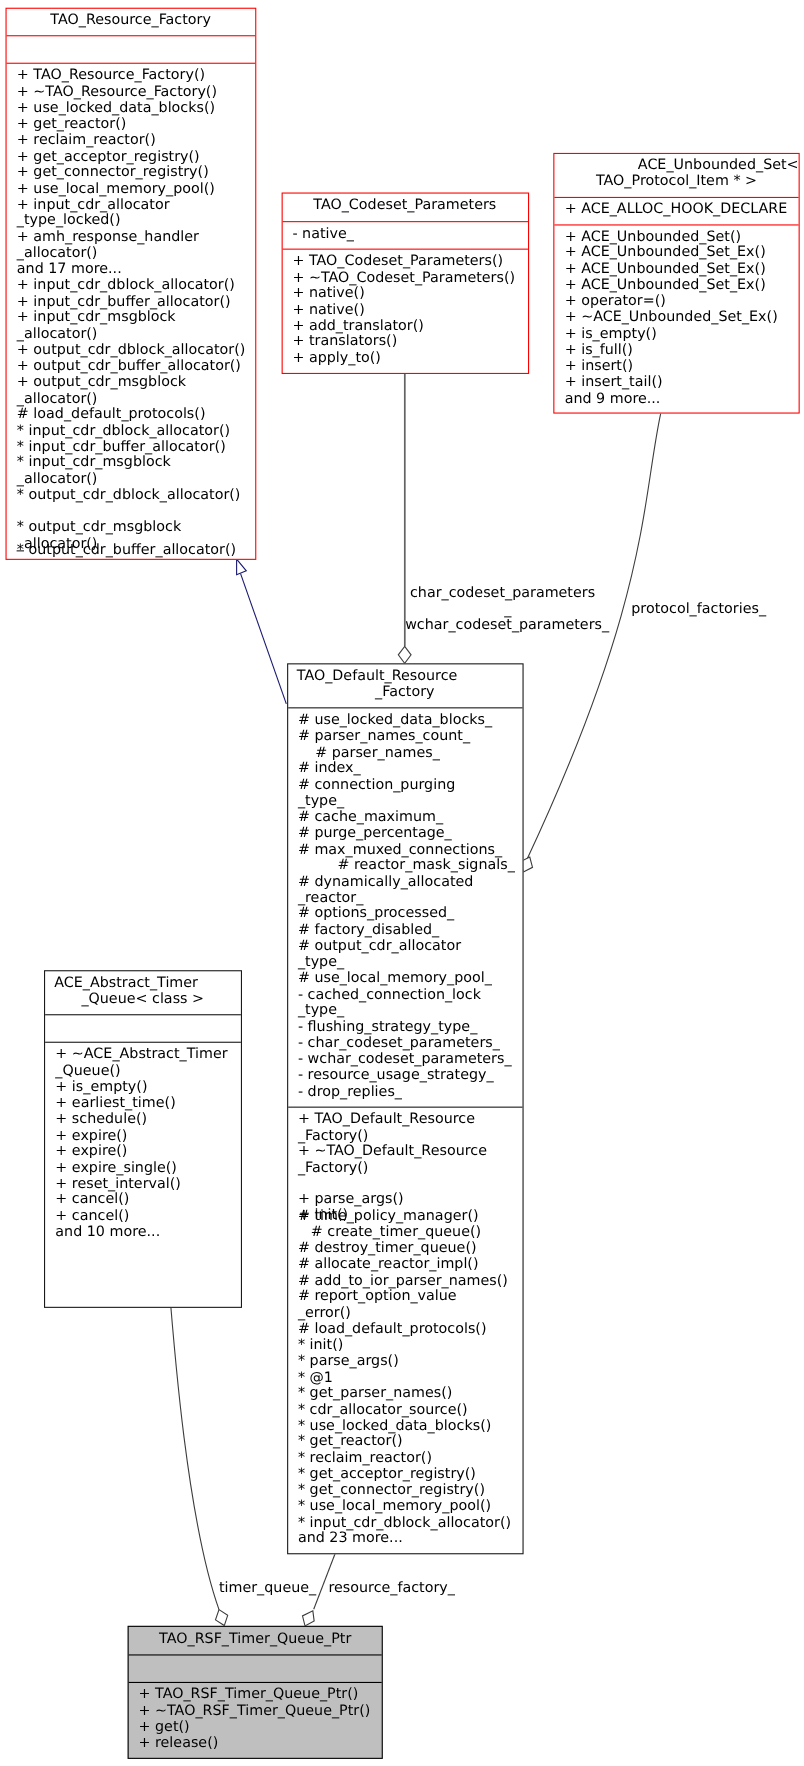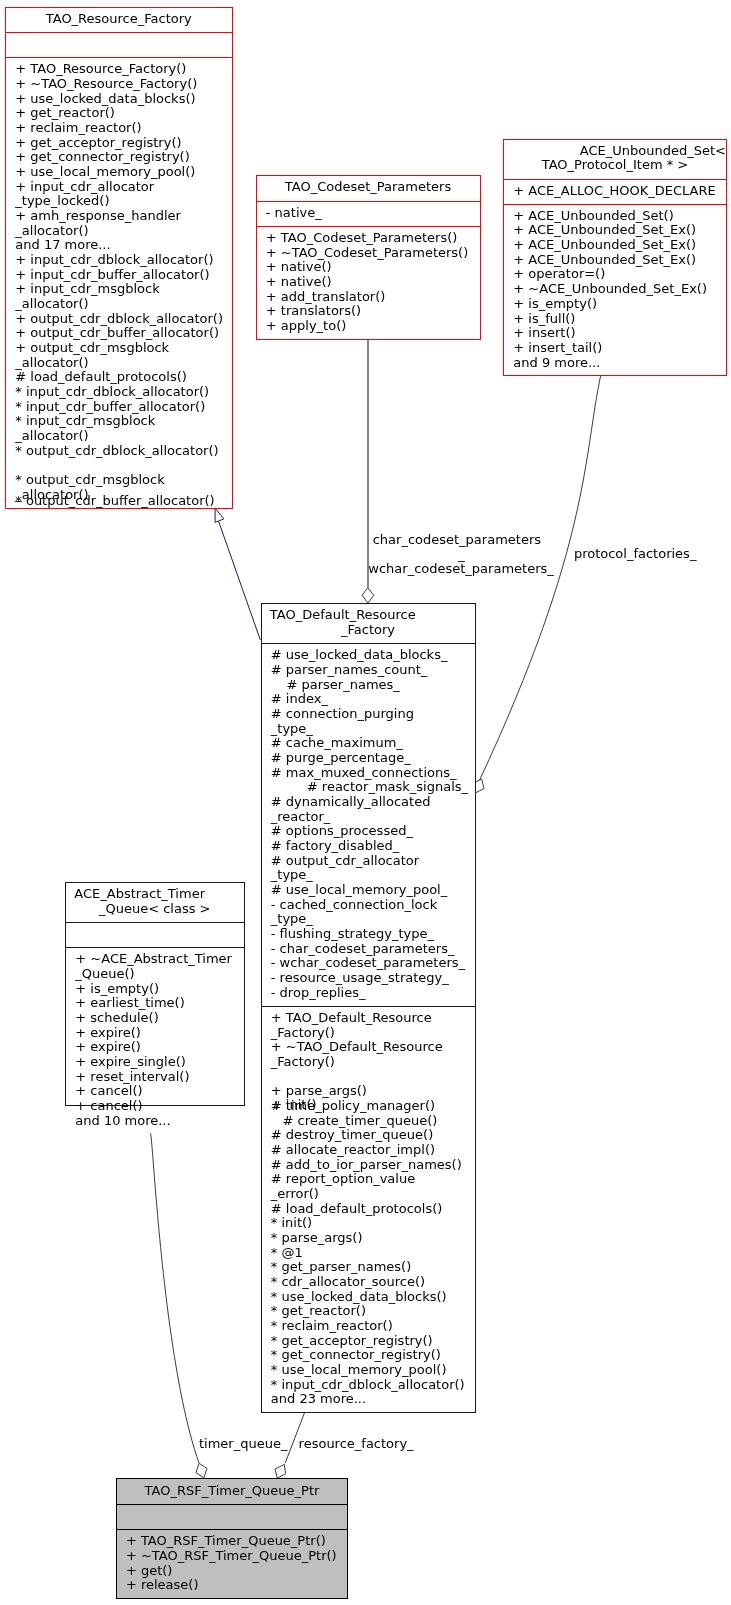--- a/index.html
+++ b/index.html
@@ -152,21 +152,21 @@
   <div class="row" style="left:9.3px;top:670.714px;">* cdr_allocator_source()</div>
   <div class="row" style="left:9.3px;top:685.387px;">* use_locked_data_blocks()</div>
   <div class="row" style="left:9.3px;top:700.06px;">* get_reactor()</div>
   <div class="row" style="left:9.3px;top:714.733px;">* reclaim_reactor()</div>
   <div class="row" style="left:9.3px;top:729.406px;">* get_acceptor_registry()</div>
   <div class="row" style="left:9.3px;top:744.079px;">* get_connector_registry()</div>
   <div class="row" style="left:9.3px;top:758.752px;">* use_local_memory_pool()</div>
   <div class="row" style="left:9.3px;top:773.425px;">* input_cdr_dblock_allocator()</div>
   <div class="row" style="left:9.3px;top:788.098px;">and 23 more...</div>
 </div>
-<div class="cls" style="left:65px;top:881.9px;width:179.5px;height:224px;border:1px solid #1a1a1a;background:#ffffff;">
+<div class="cls" style="left:40px;top:881.9px;width:179.5px;height:307px;border:1px solid #1a1a1a;background:#ffffff;">
   <div class="hr" style="top:39px;border-top-color:#1a1a1a;"></div>
   <div class="hr" style="top:64.5px;border-top-color:#1a1a1a;"></div>
   <div class="ttl" style="top:4.2px;left:8.3px;text-align:left;">ACE_Abstract_Timer</div>
   <div class="ttl" style="top:18.873px;">_Queue&lt; class &gt;</div>
   <div class="row" style="left:9.3px;top:69.5px;">+ ~ACE_Abstract_Timer</div>
   <div class="row" style="left:9.3px;top:84.173px;">_Queue()</div>
   <div class="row" style="left:9.3px;top:98.846px;">+ is_empty()</div>
   <div class="row" style="left:9.3px;top:113.519px;">+ earliest_time()</div>
   <div class="row" style="left:9.3px;top:128.192px;">+ schedule()</div>
   <div class="row" style="left:9.3px;top:142.865px;">+ expire()</div>

